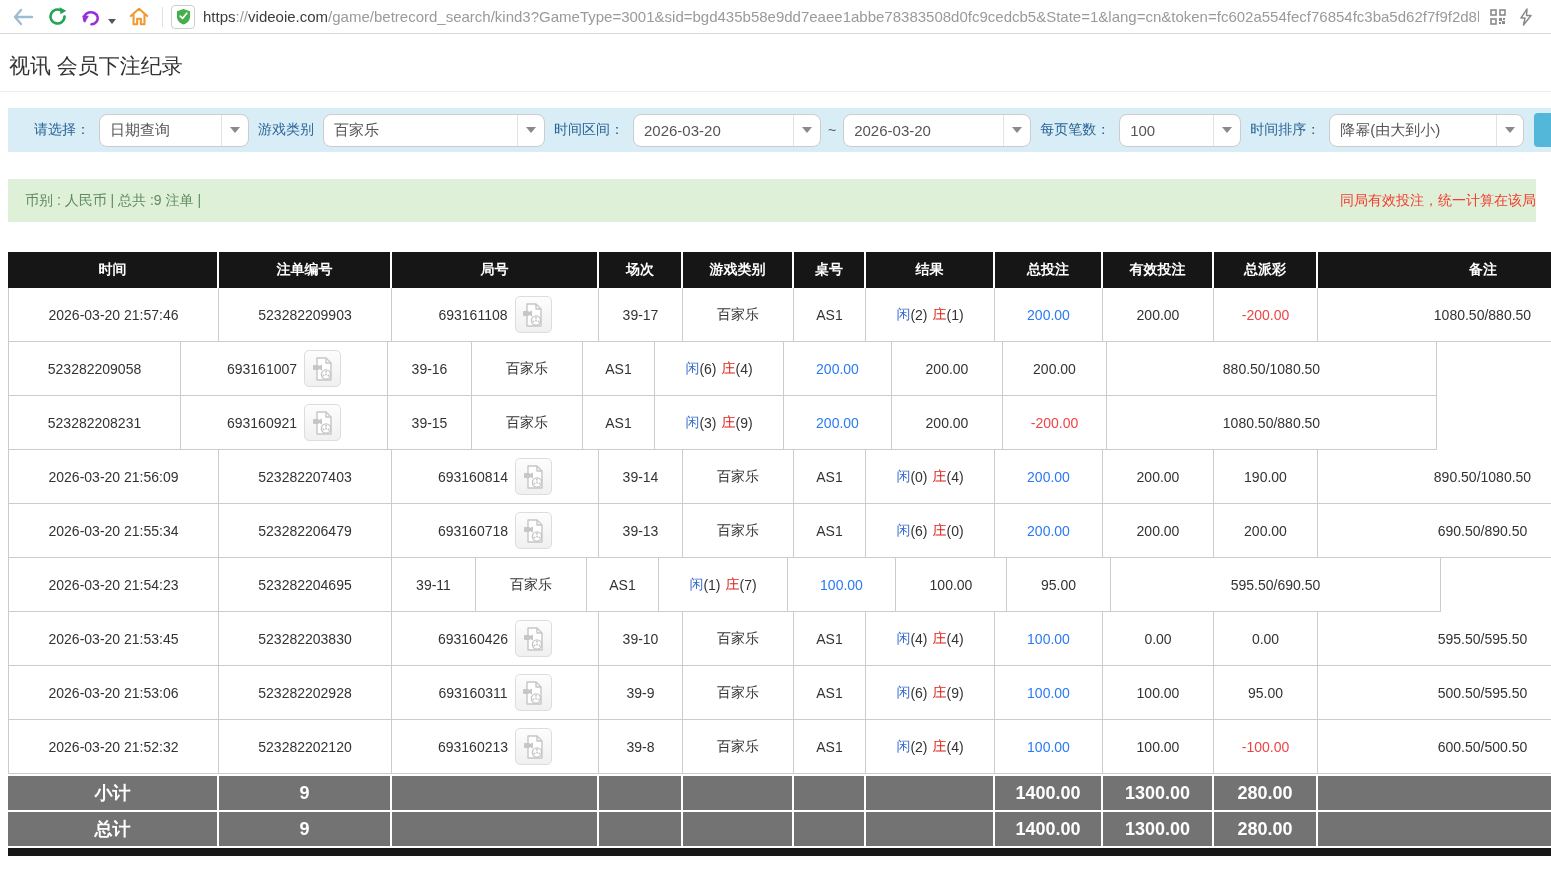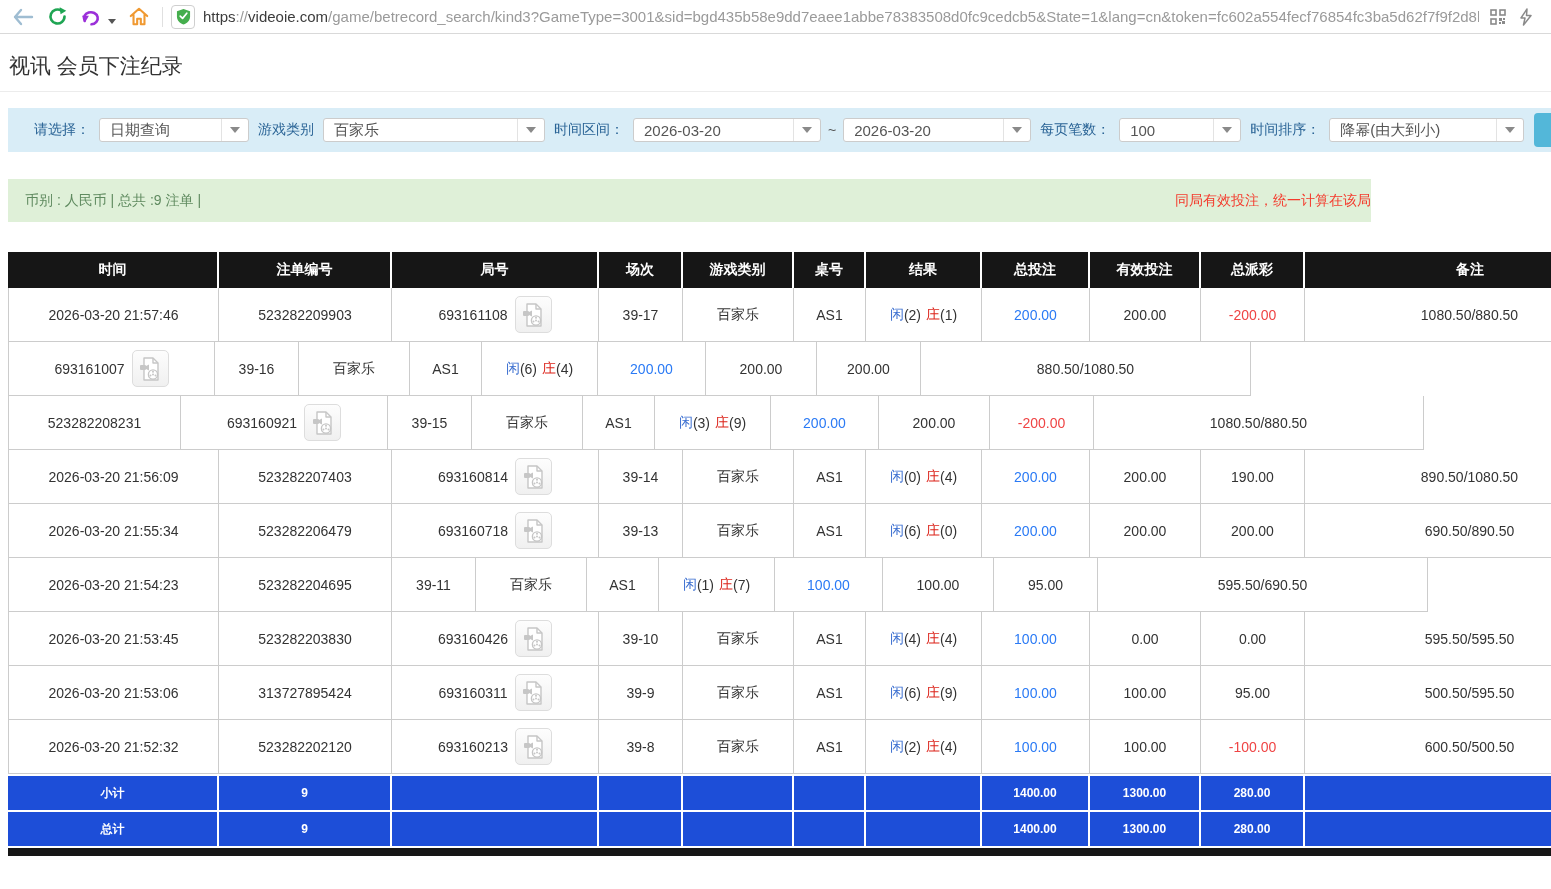--- a/index.html
+++ b/index.html
@@ -23,64 +23,64 @@
   .url-right .nav-icon { margin-right:2px; }
 
   
   .page-title { font-size:21px; color:#333; padding:18px 0 11px 9px;
     border-bottom:1px solid #ececec; }
 
   
   .filter-bar { margin:16px 0 0 8px; width:1592px; height:44px; background:#d9edf7;
     display:flex; align-items:center; padding-left:17px; }
   .f-label { color:#2a6496; font-weight:normal; font-size:14px; white-space:nowrap; margin:0 9px; }
-  .select { background:#fff; border:1px solid #ccc; border-radius:3px; height:24px;
+  .select { background:#fff; border:1px solid #ccc; border-radius:8px; height:33px;
     display:flex; align-items:stretch; cursor:pointer; flex:none; }
   .select-value { display:flex; align-items:center; padding:0 10px; font-size:15px; color:#555;
     flex:1; white-space:nowrap; overflow:hidden; }
   .select-arrow { width:27px; border-left:1px solid #e3e3e3; display:flex; align-items:center;
     justify-content:center; }
   .select-arrow i { width:0; height:0; border-left:5px solid transparent; border-right:5px solid transparent;
     border-top:6px solid #8a8a8a; }
   .w-query{width:150px} .w-game{width:222px} .w-date{width:188px} .w-size{width:122px} .w-sort{width:195px}
   .tilde { color:#555; font-size:14px; margin:0 7px; }
   .search-btn { margin-left:10px; width:70px; height:34px; background:#53b7d9; color:#fff;
     border:none; border-radius:4px; font-size:15px; font-weight:bold; cursor:pointer; flex:none;
     font-family:inherit; }
 
   
-  .summary-bar { margin:27px 0 0 8px; width:1363px; height:43px; background:#dff0d8;
+  .summary-bar { margin:27px 0 0 8px; width:1528px; height:43px; background:#dff0d8;
     display:flex; align-items:center; justify-content:space-between; padding:0 0 0 17px; }
   .summary-left { color:#5f8a5f; font-size:14px; }
   .summary-right { color:#f43b2d; font-size:14px; white-space:nowrap; }
 
   
   .bet-table { margin:30px 0 0 8px; width:1656px; }
   .thead { display:flex; }
   .th { background:#161616; color:#fff; font-weight:bold; font-size:14px; height:36px;
     display:flex; align-items:center; justify-content:center;
     border-right:2px solid #fff; }
   .th:last-child { border-right:none; }
   .tr { display:flex; }
   .td { background:#fff; font-size:14px; color:#333; height:54px;
     display:flex; align-items:center; justify-content:center;
     border-right:1px solid #ccc; border-bottom:1px solid #ccc; white-space:nowrap; }
   .tr .td:first-child { border-left:1px solid #ccc; }
   .c0{width:211px}.c1{width:173px}.c2{width:207px}.c3{width:84px}.c4{width:111px}
-  .c5{width:72px}.c6{width:116px}.c7{width:108px}.c8{width:111px}.c9{width:104px}.c10{width:330px}
+  .c5{width:72px}.c6{width:129px}.c7{width:108px}.c8{width:111px}.c9{width:104px}.c10{width:330px}
   .blue { color:#2a7af5; }
   .neg { color:#ef4444; }
   .lbl-player { color:#3a6ed0; }
   .lbl-banker { color:#dc241b; margin-left:5px; }
   .res-num { color:#333; }
   .video-btn { width:37px; height:37px; margin-left:7px; background:linear-gradient(#fdfdfd,#f0f0f0);
     border:1px solid #ddd; border-radius:5px; display:flex; align-items:center; justify-content:center;
     cursor:pointer; }
   .tf-row { display:flex; margin-top:2px; }
-  .tf { background:#1d4ed8; color:#fff; font-weight:bold; font-size:12px; height:34px;
+  .tf { background:#737373; color:#fff; font-weight:bold; font-size:18px; height:34px;
     display:flex; align-items:center; justify-content:center; border-right:2px solid #fff; }
   .tf:last-child { border-right:none; }
   .table-bottom-bar { height:8px; background:#161616; margin-top:2px; }
 </style>
 </head>
 <body>
 
 <div class="browser-bar">
   <span class="nav-icon">
     <svg width="22" height="18" viewBox="0 0 22 18">
@@ -236,20 +236,21 @@
           <span class="lbl-banker">庄</span>
           <span class="res-num">(1)</span>
       </div>
       <div class="td c7 blue">200.00</div>
       <div class="td c8">200.00</div>
       <div class="td c9 neg">-200.00</div>
       <div class="td c10">1080.50/880.50</div>
     </div>
 
     <div class="tr">
+      <div class="td c1">523282209058</div>
       <div class="td c2">
         <span>693161007</span>
         <button class="video-btn">
           <svg width="24" height="26" viewBox="0 0 24 26">
             <path d="M6 2 H15 L20 7 V24 H6 Z" fill="#fff" stroke="#c6c6c6" stroke-width="1.4" stroke-linejoin="round"></path>
             <path d="M15 2 V7 H20" fill="none" stroke="#c6c6c6" stroke-width="1.4" stroke-linejoin="round"></path>
             <rect x="2" y="9" width="6" height="5" rx="1" fill="#c6c6c6"></rect>
             <polygon points="8,10 11,8.5 11,14.5 8,13" fill="#c6c6c6"></polygon>
             <circle cx="15" cy="18.5" r="4.6" fill="#fff" stroke="#c6c6c6" stroke-width="1.4"></circle>
             <circle cx="15" cy="18.5" r="1" fill="#c6c6c6"></circle>
@@ -422,21 +423,21 @@
           <span class="res-num">(4)</span>
       </div>
       <div class="td c7 blue">100.00</div>
       <div class="td c8">0.00</div>
       <div class="td c9">0.00</div>
       <div class="td c10">595.50/595.50</div>
     </div>
 
     <div class="tr">
       <div class="td c0">2026-03-20 21:53:06</div>
-      <div class="td c1">313727895424</div>
+      <div class="td c1">523282202928</div>
       <div class="td c2">
         <span>693160311</span>
         <button class="video-btn">
           <svg width="24" height="26" viewBox="0 0 24 26">
             <path d="M6 2 H15 L20 7 V24 H6 Z" fill="#fff" stroke="#c6c6c6" stroke-width="1.4" stroke-linejoin="round"></path>
             <path d="M15 2 V7 H20" fill="none" stroke="#c6c6c6" stroke-width="1.4" stroke-linejoin="round"></path>
             <rect x="2" y="9" width="6" height="5" rx="1" fill="#c6c6c6"></rect>
             <polygon points="8,10 11,8.5 11,14.5 8,13" fill="#c6c6c6"></polygon>
             <circle cx="15" cy="18.5" r="4.6" fill="#fff" stroke="#c6c6c6" stroke-width="1.4"></circle>
             <circle cx="15" cy="18.5" r="1" fill="#c6c6c6"></circle>

